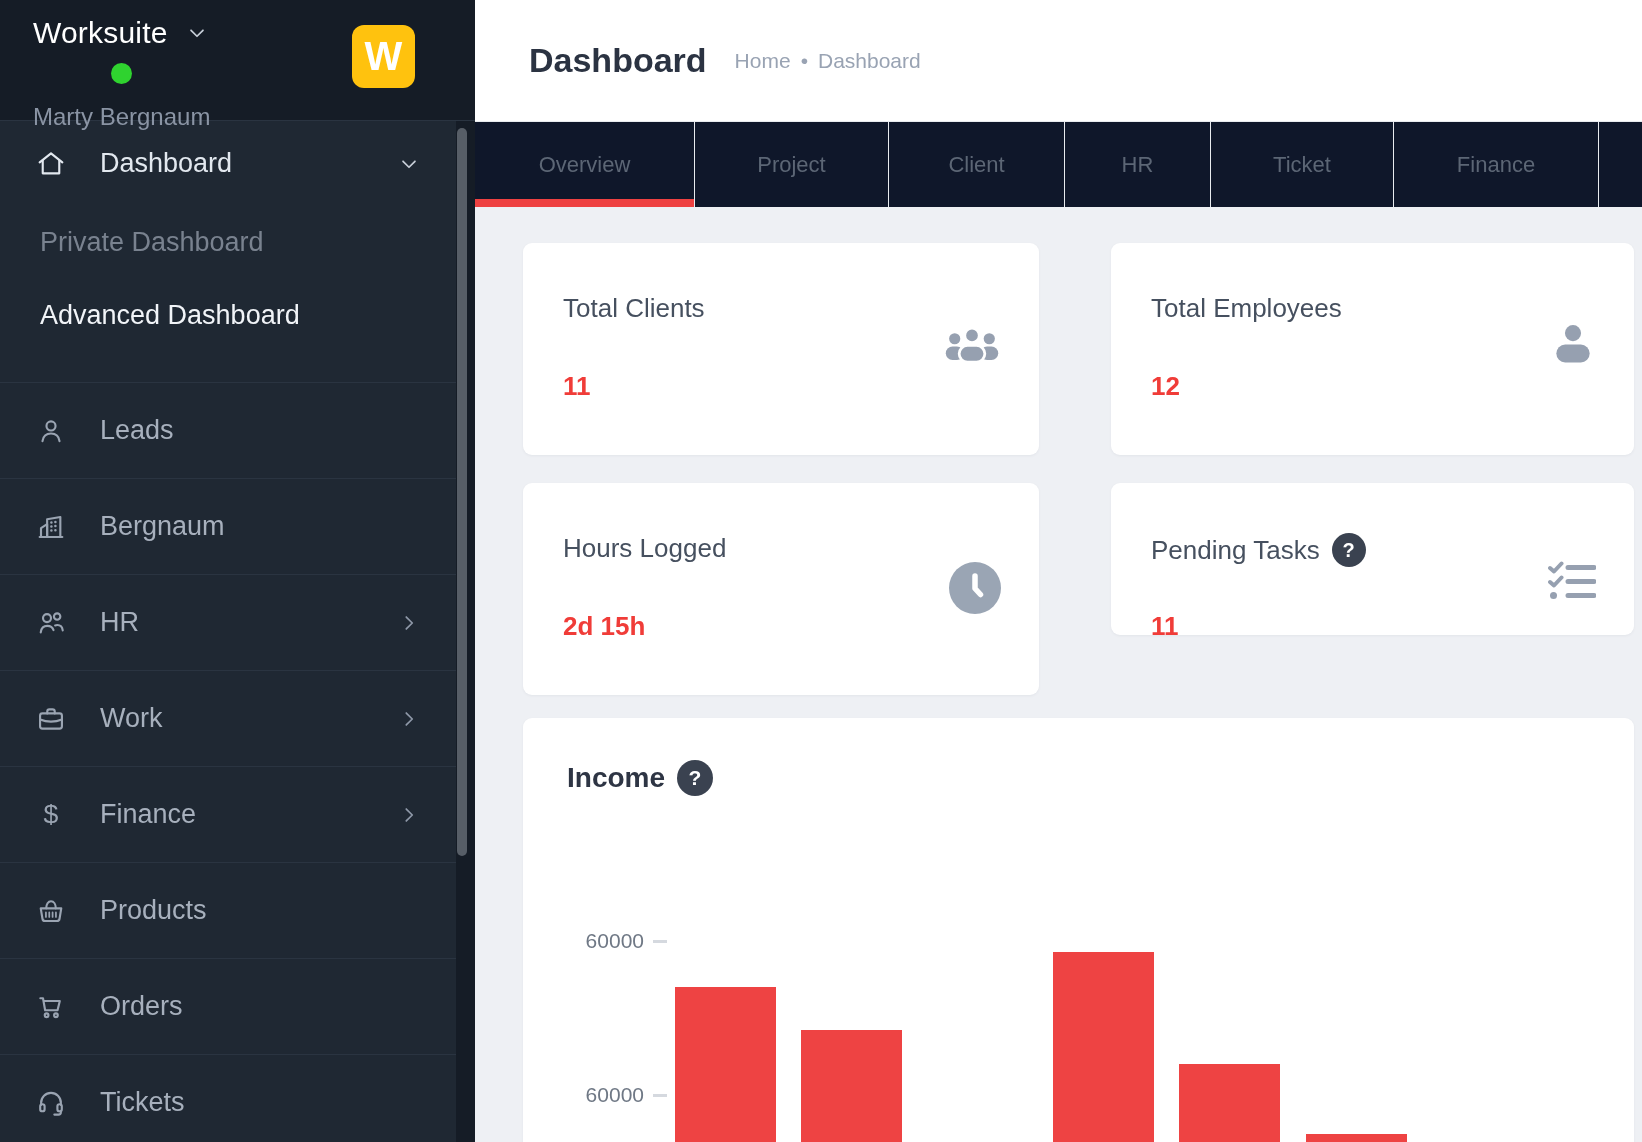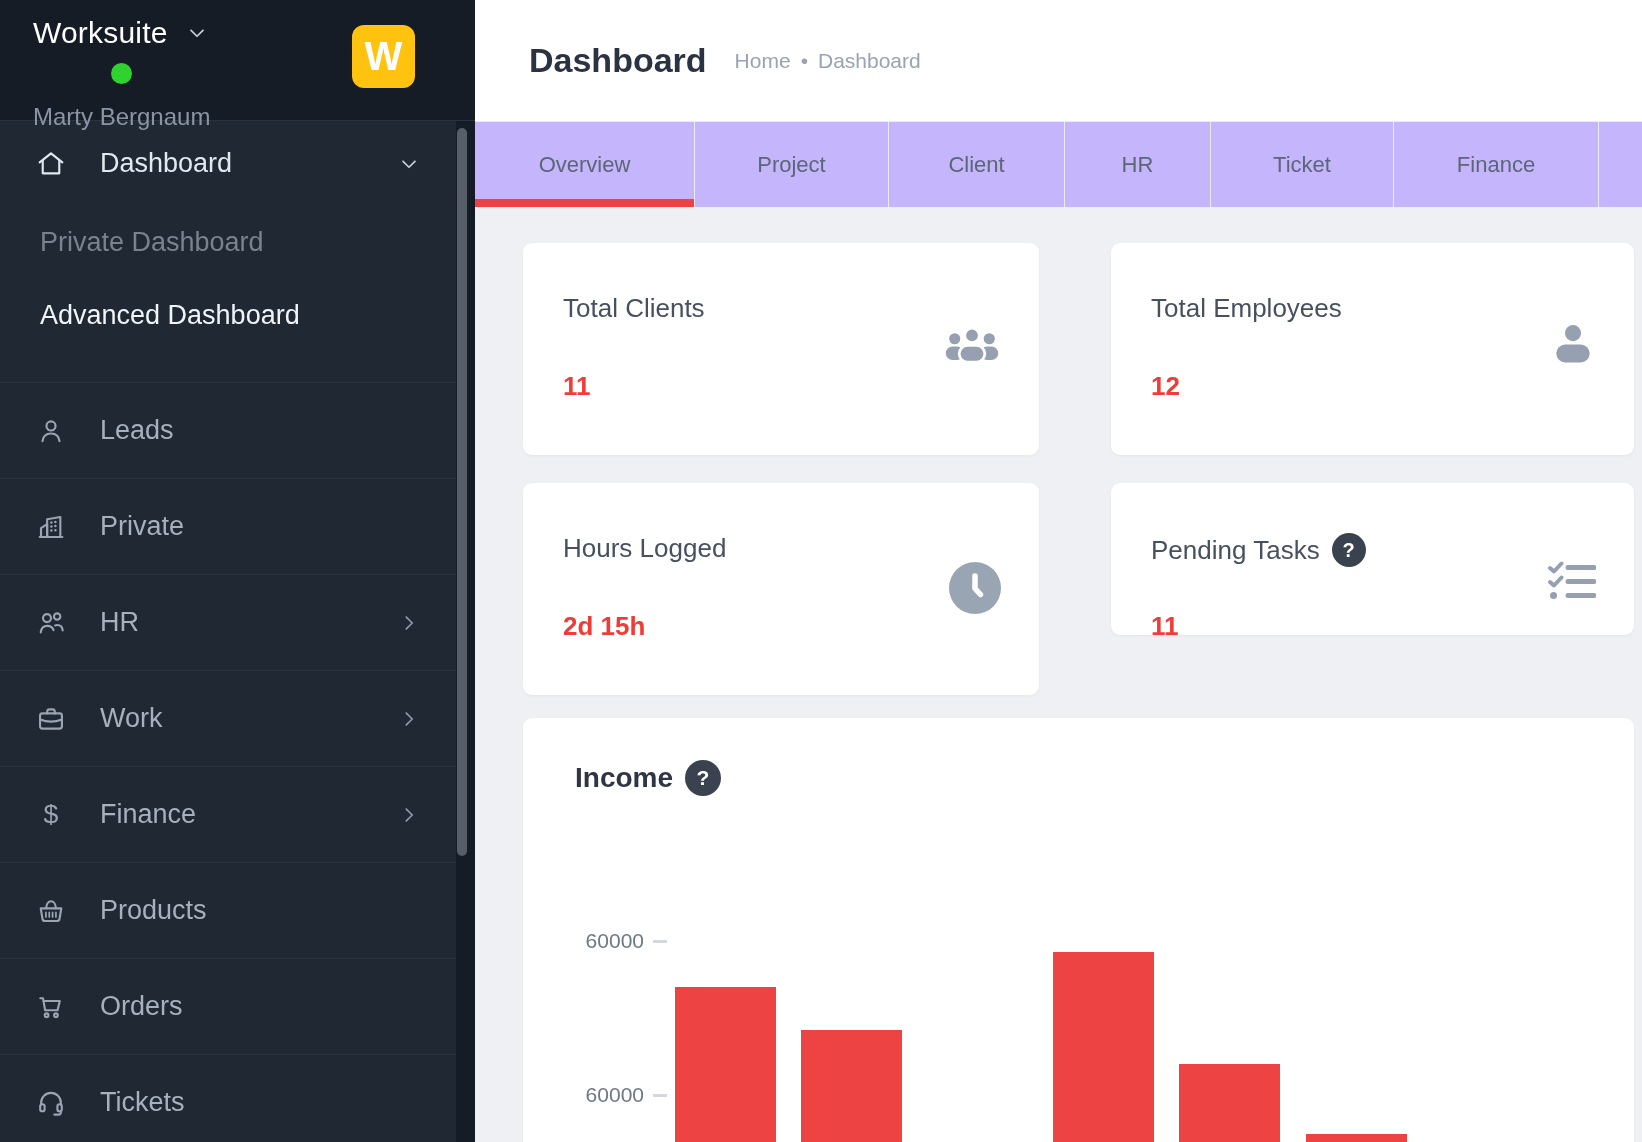--- a/index.html
+++ b/index.html
@@ -41,21 +41,21 @@
   .scroll-thumb { position:absolute; left:457px; top:128px; width:10px; height:728px;
     border-radius:6px; background:#575e67; z-index:4; }
 
   
   .main { position:relative; flex:1; background:#eef0f4; }
   .main-header { position:absolute; top:0; left:0; right:0; height:121px; background:#fff;
     display:flex; align-items:center; }
   .page-title { margin-left:54px; font-size:34px; font-weight:bold; color:#2b3342; }
   .crumbs { margin-left:28px; display:flex; align-items:center; gap:10px;
     font-size:21px; font-weight:normal; color:#99a3b3; }
-  .tabs { position:absolute; top:121px; left:0; right:0; height:86px; background:#c4b5fd;
+  .tabs { position:absolute; top:121px; left:0; right:0; height:86px; background:#0f172a;
     border-top:1px solid #e8ebef; display:flex; }
   .tab { flex:none; position:relative; border-right:1px solid #e8ebef;
     display:flex; align-items:center; justify-content:center;
     font-size:22px; color:#5c6675; cursor:pointer; }
   .tab.active::after { content:""; position:absolute; left:0; right:0; bottom:0; height:8px; background:#ee4141; }
   .tab.filler { flex:1; border-right:none; cursor:default; }
 
   .content { position:absolute; top:207px; left:0; right:0; bottom:0; }
   .card { position:absolute; background:#fff; border-radius:9px;
     box-shadow:0 1px 3px rgba(25,35,55,.05); overflow:hidden; }
@@ -68,21 +68,21 @@
     display:flex; align-items:center; gap:12px; }
   .card-value { position:absolute; left:40px; top:128px; font-size:26px; font-weight:bold; color:#f03c38; }
   .cicon { position:absolute; right:38px; color:#96a0b0; }
   .cicon svg { display:block; width:100%; height:100%; }
   #card-total-clients .cicon   { top:80px; width:58px; height:46px; }
   #card-total-employees .cicon { top:78px; width:46px; height:46px; }
   #card-hours-logged .cicon    { top:79px; width:52px; height:52px; }
   #card-pending-tasks .cicon   { top:78px; width:48px; height:42px; }
   .qbadge { width:34px; height:34px; border-radius:50%; background:#3a4250; color:#fff;
     font-size:20px; font-weight:bold; display:flex; align-items:center; justify-content:center; flex:none; }
-  #card-income .card-title { left:52px; top:42px; font-size:28px; font-weight:bold; color:#2e3544; }
+  #card-income .card-title { left:44px; top:42px; font-size:28px; font-weight:bold; color:#2e3544; }
   #card-income .qbadge { width:36px; height:36px; font-size:21px; }
 
   .chart { position:absolute; inset:0; }
   .tick-label { position:absolute; left:0; width:121px; text-align:right;
     font-size:21px; color:#6f7885; }
   .tick-dash { position:absolute; left:130px; width:14px; height:3px; background:#d5d9df; }
   .bar { position:absolute; }
 </style>
 </head>
 <body>
@@ -139,21 +139,21 @@
         </div>
         <div class="side-item regular">
           <span class="ic">
             <svg viewBox="0 0 24 24" fill="none" stroke="currentColor" stroke-width="1.6" stroke-linecap="round" stroke-linejoin="round">
               <path d="M4.5 19.5v-6.7l4.6-2.9v9.6"></path>
               <path d="M9.1 19.5V6.2l9.9-1.7v15"></path>
               <path d="M3.5 19.5h17"></path>
               <path d="M12.3 8.6h.01M15.3 8.2h.01M12.3 11.6h.01M15.3 11.3h.01M12.3 14.6h.01M15.3 14.4h.01" stroke-width="1.9"></path>
             </svg>
           </span>
-          <span class="lbl">Private</span>
+          <span class="lbl">Bergnaum</span>
         </div>
         <div class="side-item regular">
           <span class="ic">
             <svg viewBox="0 0 24 24" fill="none" stroke="currentColor" stroke-width="1.6" stroke-linecap="round" stroke-linejoin="round">
               <circle cx="9" cy="8.3" r="3"></circle>
               <circle cx="16.6" cy="7.2" r="2.4"></circle>
               <path d="M4.3 19c.4-3 2.3-4.8 5-4.8 2.2 0 3.9 1.2 4.6 3.1"></path>
               <path d="M15.1 13.8c.5-.2 1-.3 1.6-.3 2.3 0 3.8 1.5 4.1 4"></path>
             </svg>
           </span>

